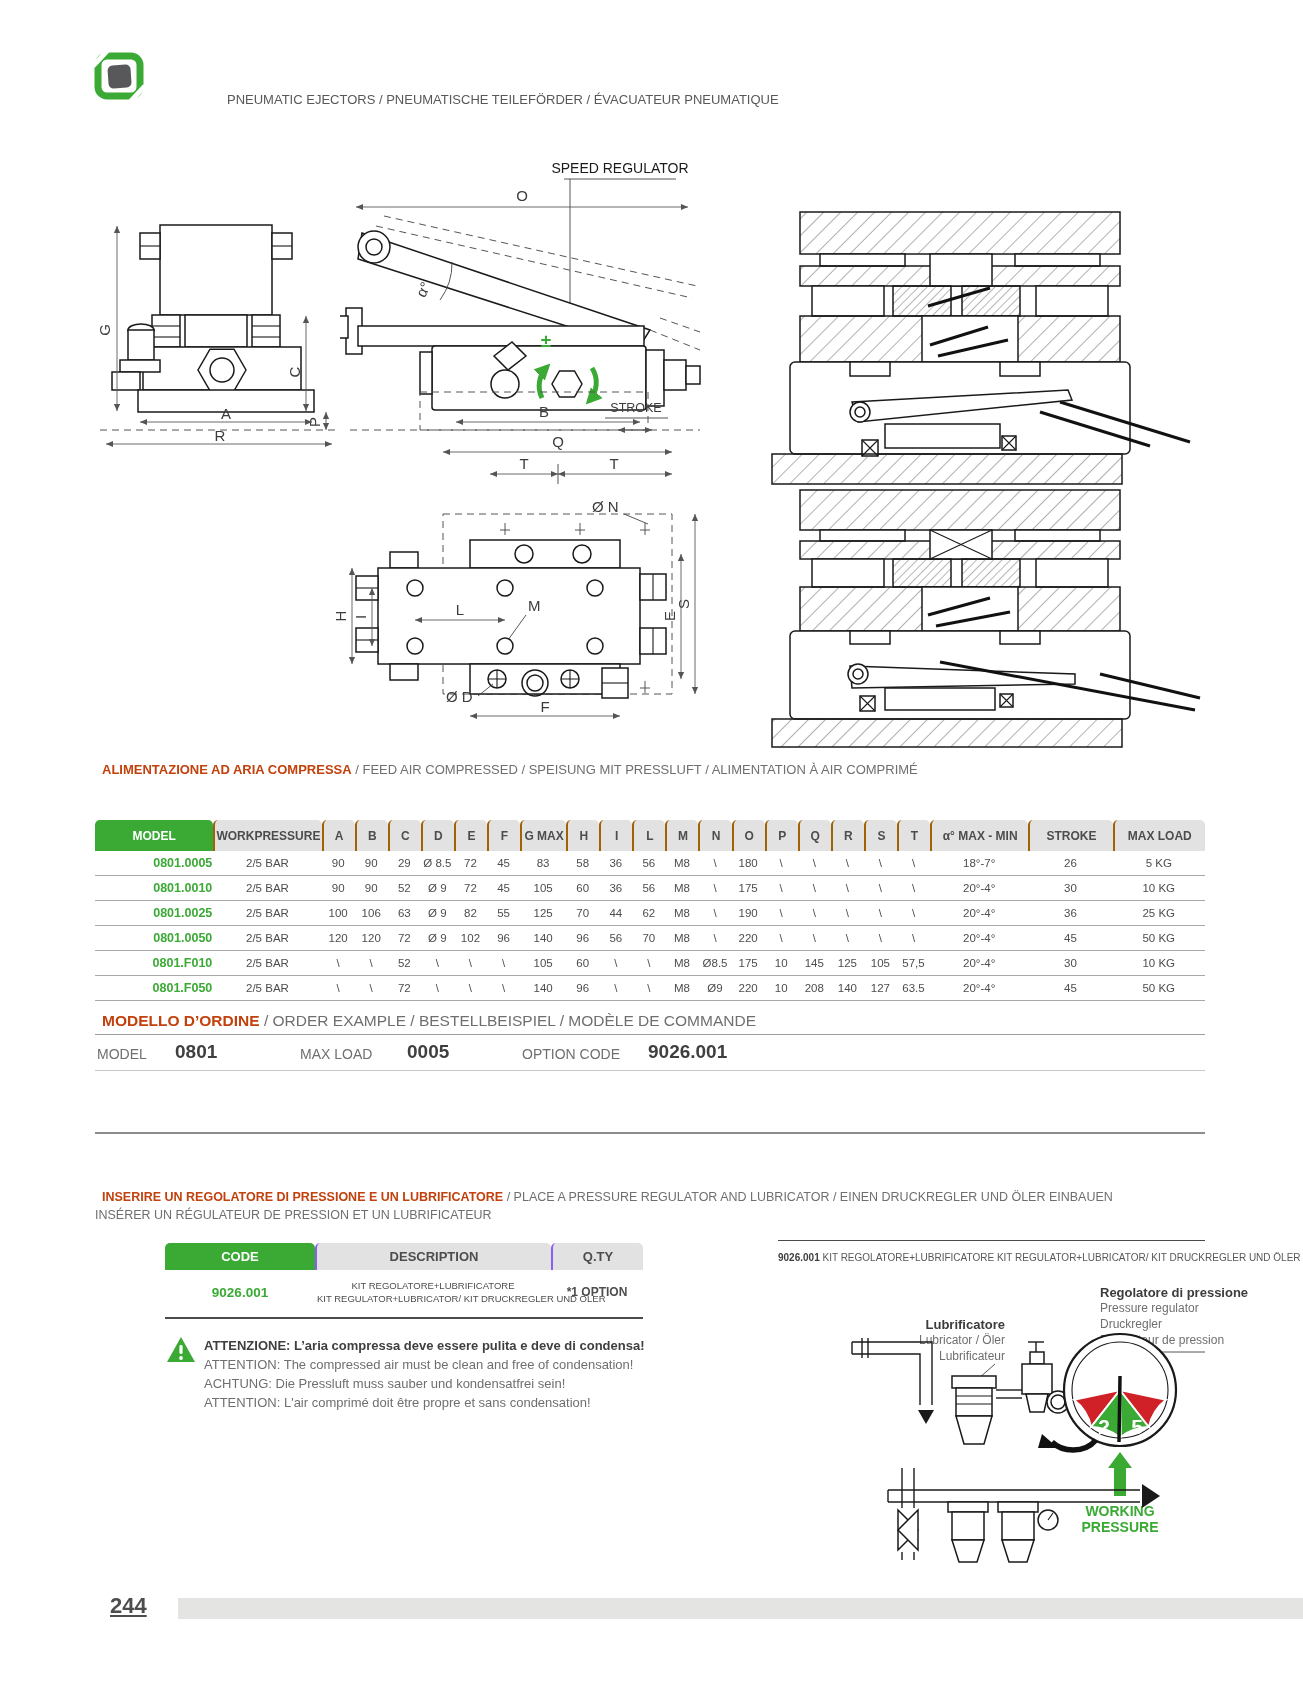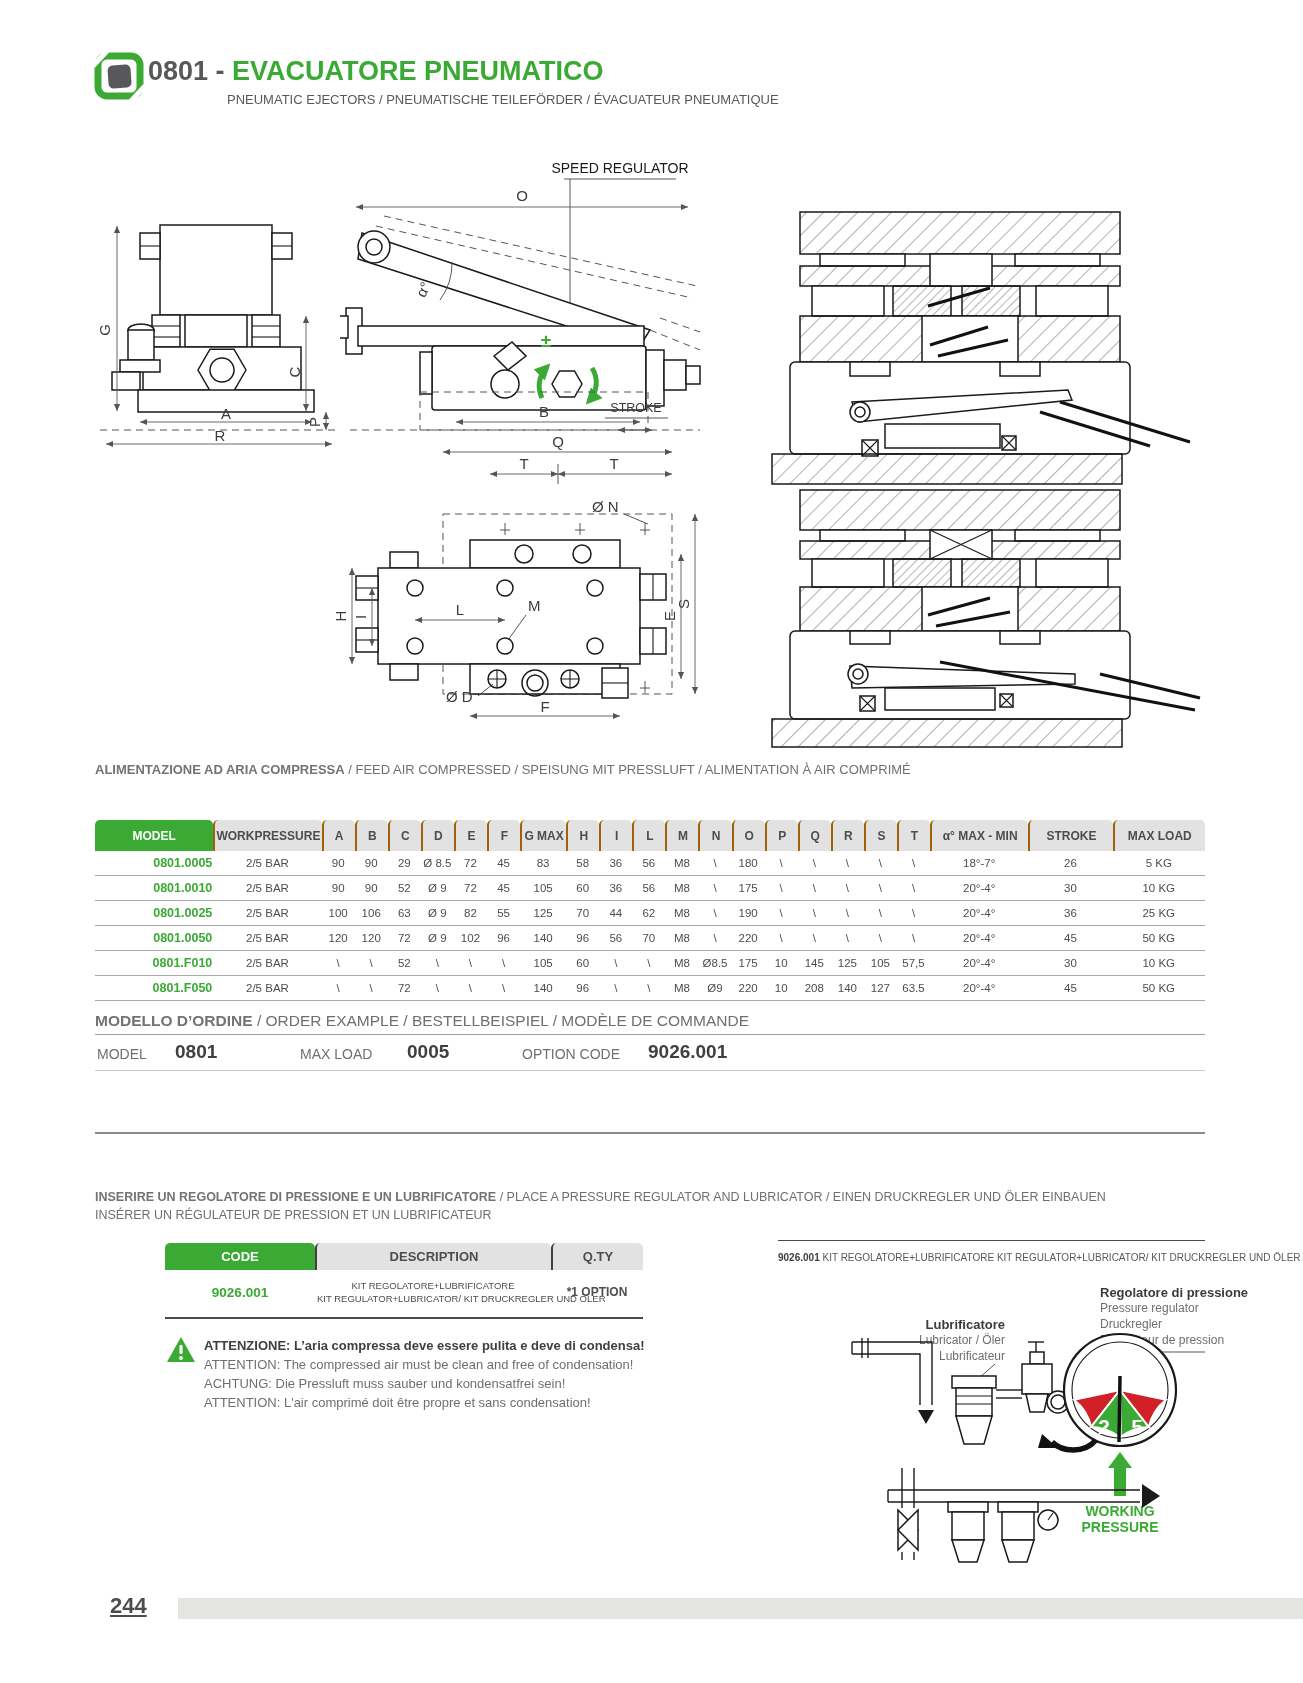--- a/index.html
+++ b/index.html
@@ -11,40 +11,40 @@
   .page{position:relative;width:1303px;height:1683px;background:#fff;overflow:hidden;
         font-family:"Liberation Sans",sans-serif;color:var(--dark);}
   .abs{position:absolute;}
   svg text{font-family:"Liberation Sans",sans-serif;}
   
   .h-title{font-size:27px;font-weight:700;color:#58585a;white-space:nowrap;}
   .h-title .green{color:var(--green);}
   .h-sub{font-size:13px;color:#58585a;white-space:nowrap;}
   
   .sec-title{font-size:13px;color:var(--mid);white-space:nowrap;}
-  .sec-title b{color:#737373;}
+  .sec-title b{color:#c2410c;margin-left:7px;}
   .sec-title.big{font-size:15.5px;}
   .hline{border-top:1px solid var(--line);height:0;}
   
   table.spec{border-collapse:separate;border-spacing:0;table-layout:fixed;width:1110px;}
   table.spec th{background:var(--hdrbg);color:var(--dark);font-size:12px;font-weight:700;
      padding:9px 1px 8px;border-left:2px solid #a16207;border-radius:5px 5px 0 0;white-space:nowrap;
      text-align:center;}
   table.spec th:first-child{border-left:none;}
   table.spec th.th-model{background:var(--green);color:#fff;}
   table.spec td{text-align:center;font-size:11.5px;color:var(--dark);padding:5px 1px;
      border-bottom:1px solid #a9a9a8;white-space:nowrap;}
   table.spec td.td-model{color:var(--green);font-weight:700;font-size:12.5px;text-align:right;}
   
   .ord-label{font-size:14px;color:var(--mid);white-space:nowrap;}
   .ord-value{font-size:19px;font-weight:700;color:#3f3f41;white-space:nowrap;}
   
   table.code-table{border-collapse:separate;border-spacing:0;table-layout:fixed;width:478px;}
   table.code-table th{background:var(--hdrbg);color:var(--dark);font-size:13px;font-weight:700;
-     padding:6px 2px;border-left:2px solid #404040;border-radius:5px 5px 0 0;text-align:center;}
+     padding:6px 2px;border-left:2px solid #8b5cf6;border-radius:5px 5px 0 0;text-align:center;}
   table.code-table th:first-child{border-left:none;}
   table.code-table th.th-code{background:var(--green);color:#fff;}
   table.code-table td{border-bottom:2px solid #4b4b4d;text-align:center;vertical-align:middle;
      padding:9px 2px 11px;}
   .code-val{color:var(--green);font-weight:700;font-size:13.5px;}
   .desc-line{font-size:9.5px;color:var(--dark);line-height:1.4;white-space:nowrap;}
   .qty-val{font-size:12px;font-weight:700;color:var(--dark);}
   
   .warn{font-size:13px;color:var(--mid);line-height:19px;}
   .warn .warn-line1{font-weight:700;color:#3f3f41;}
@@ -96,23 +96,20 @@
       </marker>
     </defs>
   </svg>
 
   <svg class="abs" style="left:93px;top:50px" width="52" height="52" viewBox="0 0 52 52">
     <rect x="5" y="6" width="42" height="40" rx="9" fill="none" stroke="#3aaa35" stroke-width="7"></rect>
     <line x1="0" y1="16" x2="15" y2="0" stroke="#fff" stroke-width="5"></line>
     <line x1="37" y1="52" x2="52" y2="36" stroke="#fff" stroke-width="5"></line>
     <rect x="15" y="15" width="23" height="23" rx="5" fill="#58585a" transform="rotate(-4 26 26)"></rect>
   </svg>
-  <div class="abs h-title" style="left:148px;top:56px">
-    <span>0801 - </span><span class="green">EVACUATORE PNEUMATICO</span>
-  </div>
   <div class="abs h-sub" style="left:227px;top:92px">PNEUMATIC EJECTORS / PNEUMATISCHE TEILEFÖRDER / ÉVACUATEUR PNEUMATIQUE</div>
 
   <svg class="abs" style="left:90px;top:195px" width="250" height="260" viewBox="90 195 250 260">
     <rect x="160" y="225" width="112" height="90" class="ol"></rect>
     <rect x="140" y="233" width="20" height="26" class="ol"></rect>
       <line x1="140" y1="246" x2="160" y2="246" class="ln"></line>
     <rect x="272" y="233" width="20" height="26" class="ol"></rect>
       <line x1="272" y1="246" x2="292" y2="246" class="ln"></line>
     <rect x="152" y="315" width="28" height="32" class="ol"></rect>
     <line x1="152" y1="326" x2="180" y2="326" class="ln"></line>

